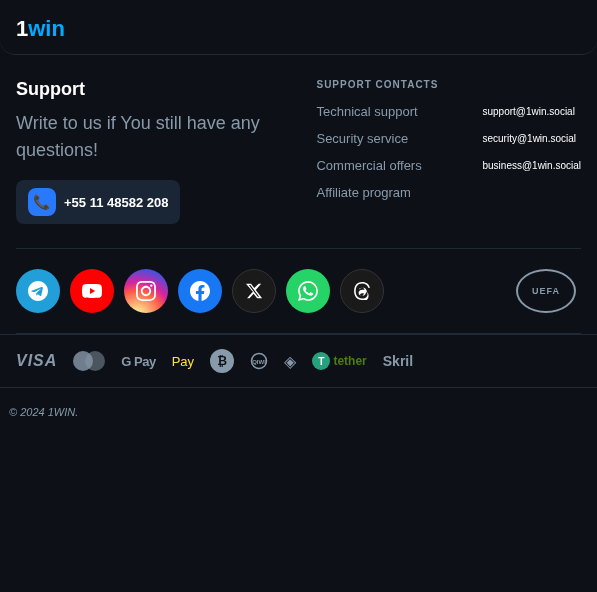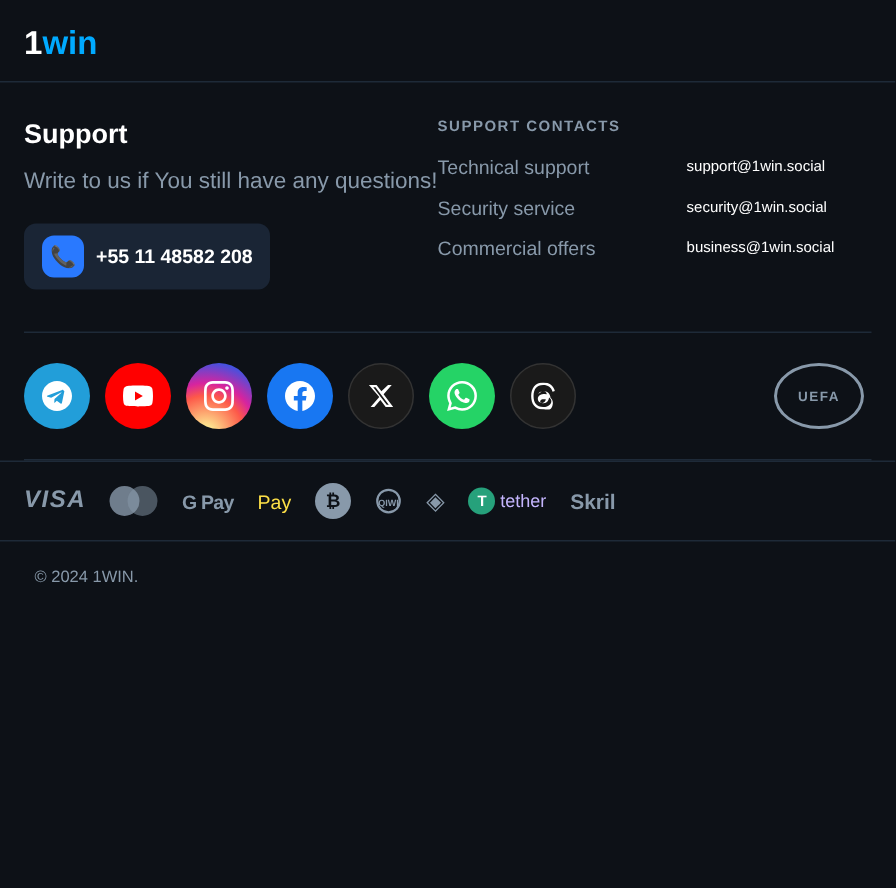--- a/index.html
+++ b/index.html
@@ -7,20 +7,21 @@
       background-color: #0d1117;
       color: #ffffff;
       font-family: Arial, sans-serif;
       width: 597px;
       min-height: 592px;
     }
 
     .header {
       padding: 16px 16px 12px 16px;
       border-bottom: 1px solid #1e2a38;
+      border-radius: 15px;
     }
 
     .logo {
       display: flex;
       align-items: center;
       gap: 2px;
     }
 
     .logo-text {
       font-size: 22px;
@@ -42,21 +43,21 @@
     }
 
     .support-title {
       font-size: 18px;
       font-weight: 700;
       color: #ffffff;
       margin-bottom: 10px;
     }
 
     .support-desc {
-      font-size: 15px;
+      font-size: 18px;
       color: #8899aa;
       line-height: 1.5;
       margin-bottom: 16px;
     }
 
     .phone-button {
       display: flex;
       align-items: center;
       gap: 8px;
       background: #1a2535;
@@ -283,32 +284,33 @@
       display: flex;
       align-items: center;
       justify-content: center;
       font-size: 10px;
       font-weight: 700;
       color: white;
     }
 
     .tether-text {
       font-size: 12px;
-      color: #c4b5fd;
-      font-weight: 400;
+      color: #4d7c0f;
+      font-weight: 700;
     }
 
     .skrill-text {
       font-size: 14px;
       font-weight: 700;
       color: #8899aa;
     }
 
     .footer {
-      padding: 14px 23px;
+      padding: 14px 9px;
+      font-style: italic;
     }
 
     .copyright {
       font-size: 11px;
       color: #8899aa;
     }
   </style>
 </head>
 <body>
 
@@ -339,20 +341,21 @@
     </div>
     <div class="contact-row">
       <span class="contact-label">Security service</span>
       <span class="contact-email">security@1win.social</span>
     </div>
     <div class="contact-row">
       <span class="contact-label">Commercial offers</span>
       <span class="contact-email">business@1win.social</span>
     </div>
     <div class="contact-row">
+      <span class="contact-label">Affiliate program</span>
     </div>
   </div>
 </div>
 
 <div class="divider"></div>
 
 <div class="social-section">
   <div class="social-icons">
     <div class="social-icon social-telegram">
       <svg width="20" height="20" viewBox="0 0 24 24" fill="white">

